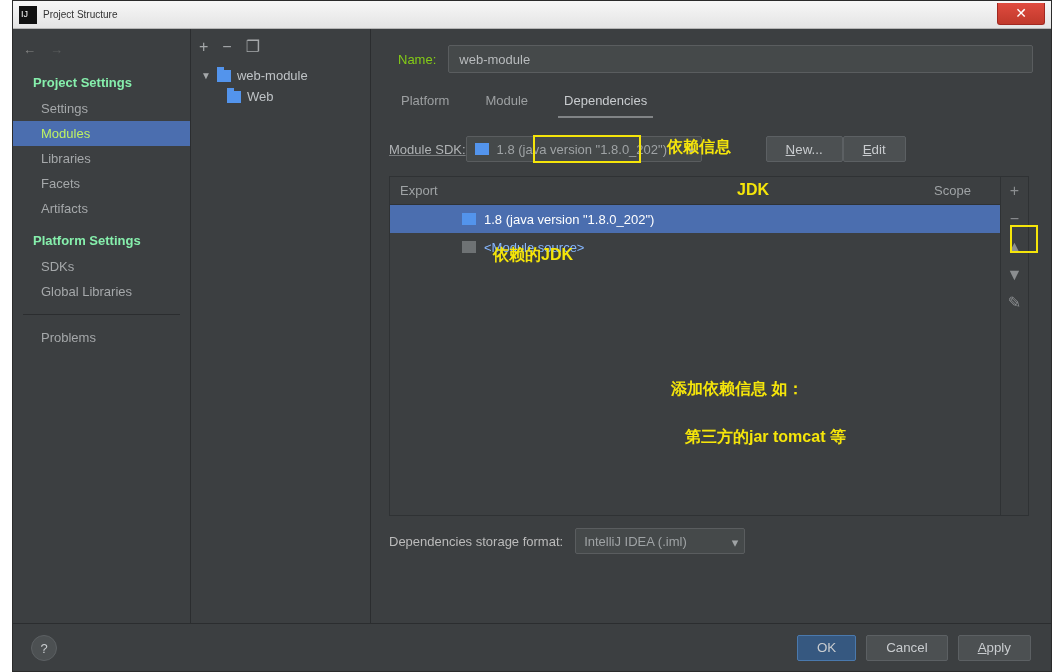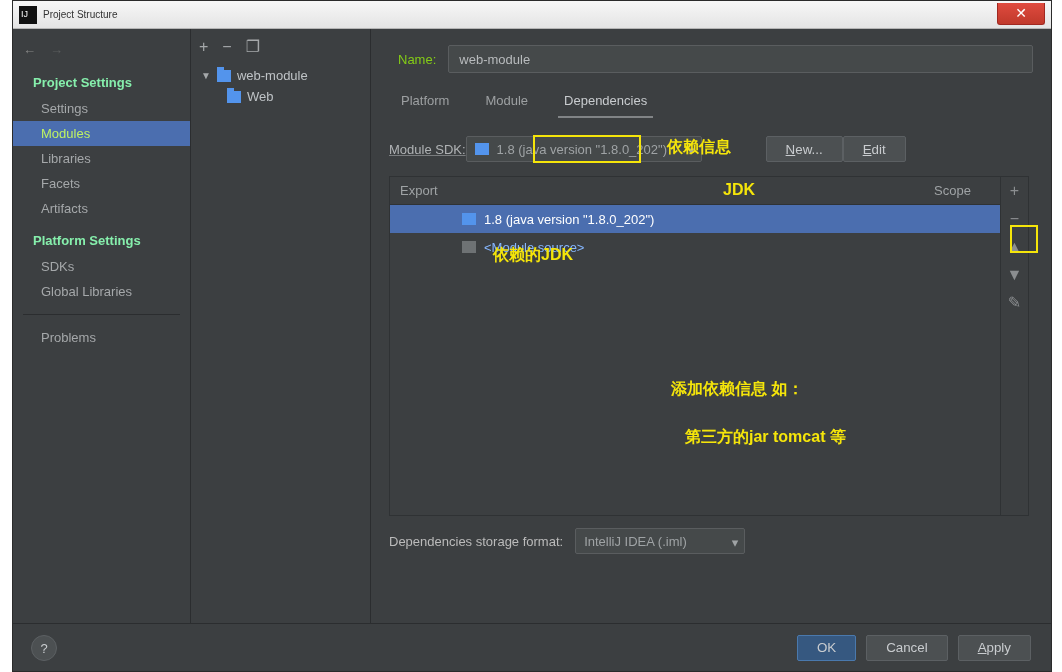--- a/index.html
+++ b/index.html
@@ -275,21 +275,21 @@
         <label>Dependencies storage format:</label>
         <div class="combo small">
           <span>IntelliJ IDEA (.iml)</span>
           <span class="caret-down">▾</span>
         </div>
       </div>
 
       <div class="yellow-border" style="left:162px; top:106px; width:108px; height:28px;"></div>
       <div class="yellow-border" style="left:639px; top:196px; width:28px; height:28px;"></div>
       <div class="anno" style="left:296px; top:108px;">依赖信息</div>
-      <div class="anno" style="left:352px; top:152px;">JDK</div>
+      <div class="anno" style="left:366px; top:152px;">JDK</div>
       <div class="anno" style="left:122px; top:216px;">依赖的JDK</div>
       <div class="anno" style="left:300px; top:350px;">添加依赖信息  如：</div>
       <div class="anno" style="left:314px; top:398px;">第三方的jar  tomcat 等</div>
       <svg class="arrow" width="700" height="600">
         <defs>
           <marker id="ah" markerWidth="10" markerHeight="10" refX="8" refY="3" orient="auto">
             <path d="M0,0 L9,3 L0,6 Z" fill="#f5e50a"></path>
           </marker>
         </defs>
         <line x1="650" y1="224" x2="468" y2="338" stroke="#f5e50a" stroke-width="2.5" marker-end="url(#ah)"></line>

